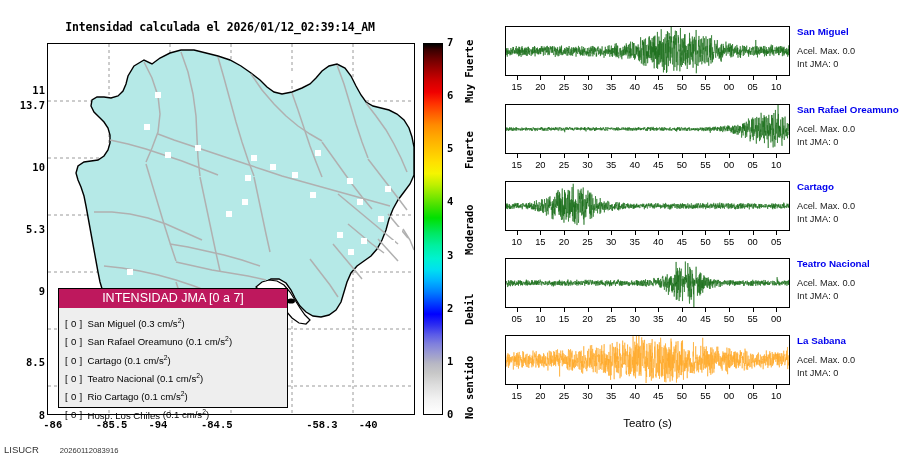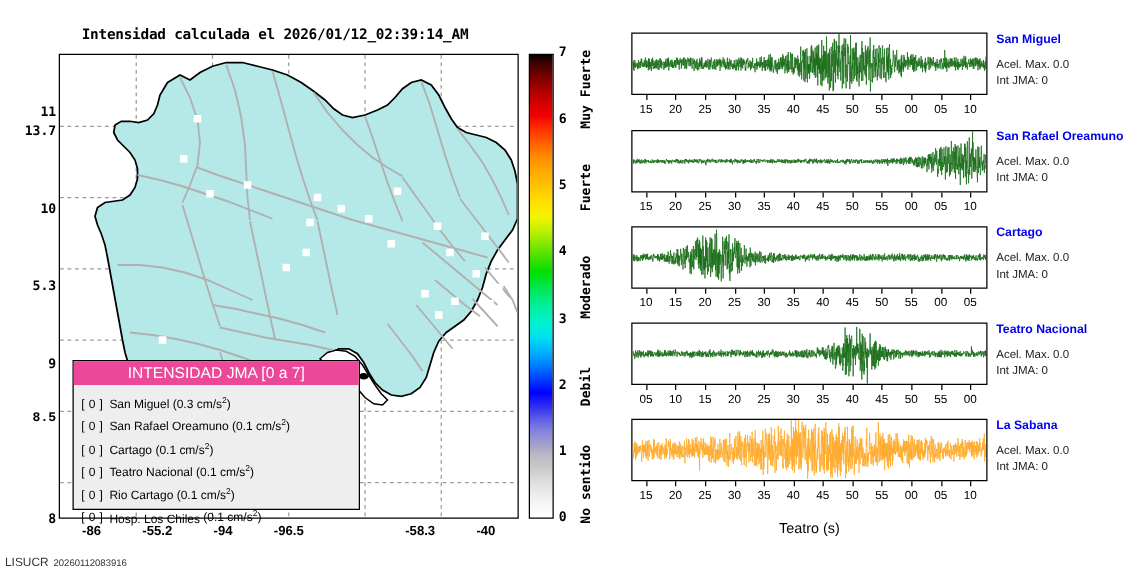--- a/index.html
+++ b/index.html
@@ -28,35 +28,34 @@
   }
   #map-svg { position: absolute; left: 0; top: 0; }
   .ytick-label {
     position: absolute; right: 0; width: 42px;
     text-align: right;
     font-family: "DejaVu Sans Mono", monospace;
     font-size: 10.5px; font-weight: bold; color: #000;
   }
   .xtick-label {
     position: absolute; top: 0; width: 60px;
-    text-align: center;
-    font-family: Liberation Sans, sans-serif;
+    font-family: Liberation Mono, monospace;
     font-size: 10.5px; font-weight: bold; color: #000;
   }
   #ytick-wrap { position: absolute; left: 0; top: 0; width: 45px; height: 460px; }
   #xtick-wrap { position: absolute; left: 0; top: 419px; width: 440px; height: 16px; }
   
   #legend-box {
     position: absolute; left: 58px; top: 288px;
     width: 230px; height: 120px;
     border: 1.2px solid #000;
     background: #eeeeee;
   }
   #legend-title {
-    background: #ec4899; color: #fff;
+    background: #be185d; color: #fff;
     text-align: center;
     font-size: 12.5px;
     padding: 2px 0 3px 0;
     font-family: "Liberation Sans", sans-serif;
   }
   #legend-list { padding: 5px 0 0 6px; }
   .legend-row {
     font-size: 9.6px; color: #000;
     font-family: "Liberation Sans", sans-serif;
     line-height: 15.1px;
@@ -131,21 +130,21 @@
     font-size: 11.5px; color: #000;
   }
   
   #footer { position: absolute; left: 4px; top: 438px; white-space: nowrap; }
   #footer-org {
     font-family: "Liberation Sans", sans-serif;
     font-size: 9.5px; color: #333;
   }
   #footer-stamp {
     font-family: "Liberation Sans", sans-serif;
-    font-size: 7.6px; color: #333; margin-left: 4px;
+    font-size: 7.6px; color: #333; margin-left: 21px;
   }
 </style>
 </head>
 <body>
 
 <div id="map-title">Intensidad calculada el 2026/01/12_02:39:14_AM</div>
 
 <div id="map-panel">
   <svg id="map-svg" width="366" height="370" viewBox="0 0 366 370">
     <defs>
@@ -261,29 +260,29 @@
     </g>
   </svg>
 </div>
 
 <div id="ytick-wrap">
     <div class="ytick-label" style="top: 37px; margin-top: 47px;">11</div>
     <div class="ytick-label" style="top: 99px;">13.7</div>
     <div class="ytick-label" style="top: 161px;">10</div>
     <div class="ytick-label" style="top: 223px;">5.3</div>
     <div class="ytick-label" style="top: 285px;">9</div>
-    <div class="ytick-label" style="top: 329px; font-family: Liberation Mono, monospace;">8.5</div>
+    <div class="ytick-label" style="top: 356px;">8.5</div>
     <div class="ytick-label" style="top: 409px;">8</div>
   </div>
 
 <div id="xtick-wrap">
     <div class="xtick-label" style="left: 43.2857px;">-86</div>
-    <div class="xtick-label" style="left: 95.8571px;">-55.2</div>
+    <div class="xtick-label" style="left: 95.8571px;">-85.5</div>
     <div class="xtick-label" style="left: 148.429px;">-94</div>
-    <div class="xtick-label" style="left: 201px;">-96.5</div>
+    <div class="xtick-label" style="left: 201px;">-84.5</div>
     <div class="xtick-label" style="left: 270px; margin-top: 40px;">-84</div>
     <div class="xtick-label" style="left: 306.143px;">-58.3</div>
     <div class="xtick-label" style="left: 358.714px;">-40</div>
   </div>
 
 <div id="legend-box">
   <div id="legend-title">INTENSIDAD JMA [0 a 7]</div>
   <div id="legend-list">
       <div class="legend-row"><span class="legend-bracket">[ 0 ]</span><span class="legend-name">San Miguel</span><span>&nbsp;(0.3 cm/s</span><sup>2</sup><span>)</span></div>
       <div class="legend-row"><span class="legend-bracket">[ 0 ]</span><span class="legend-name">San Rafael Oreamuno</span><span>&nbsp;(0.1 cm/s</span><sup>2</sup><span>)</span></div>

